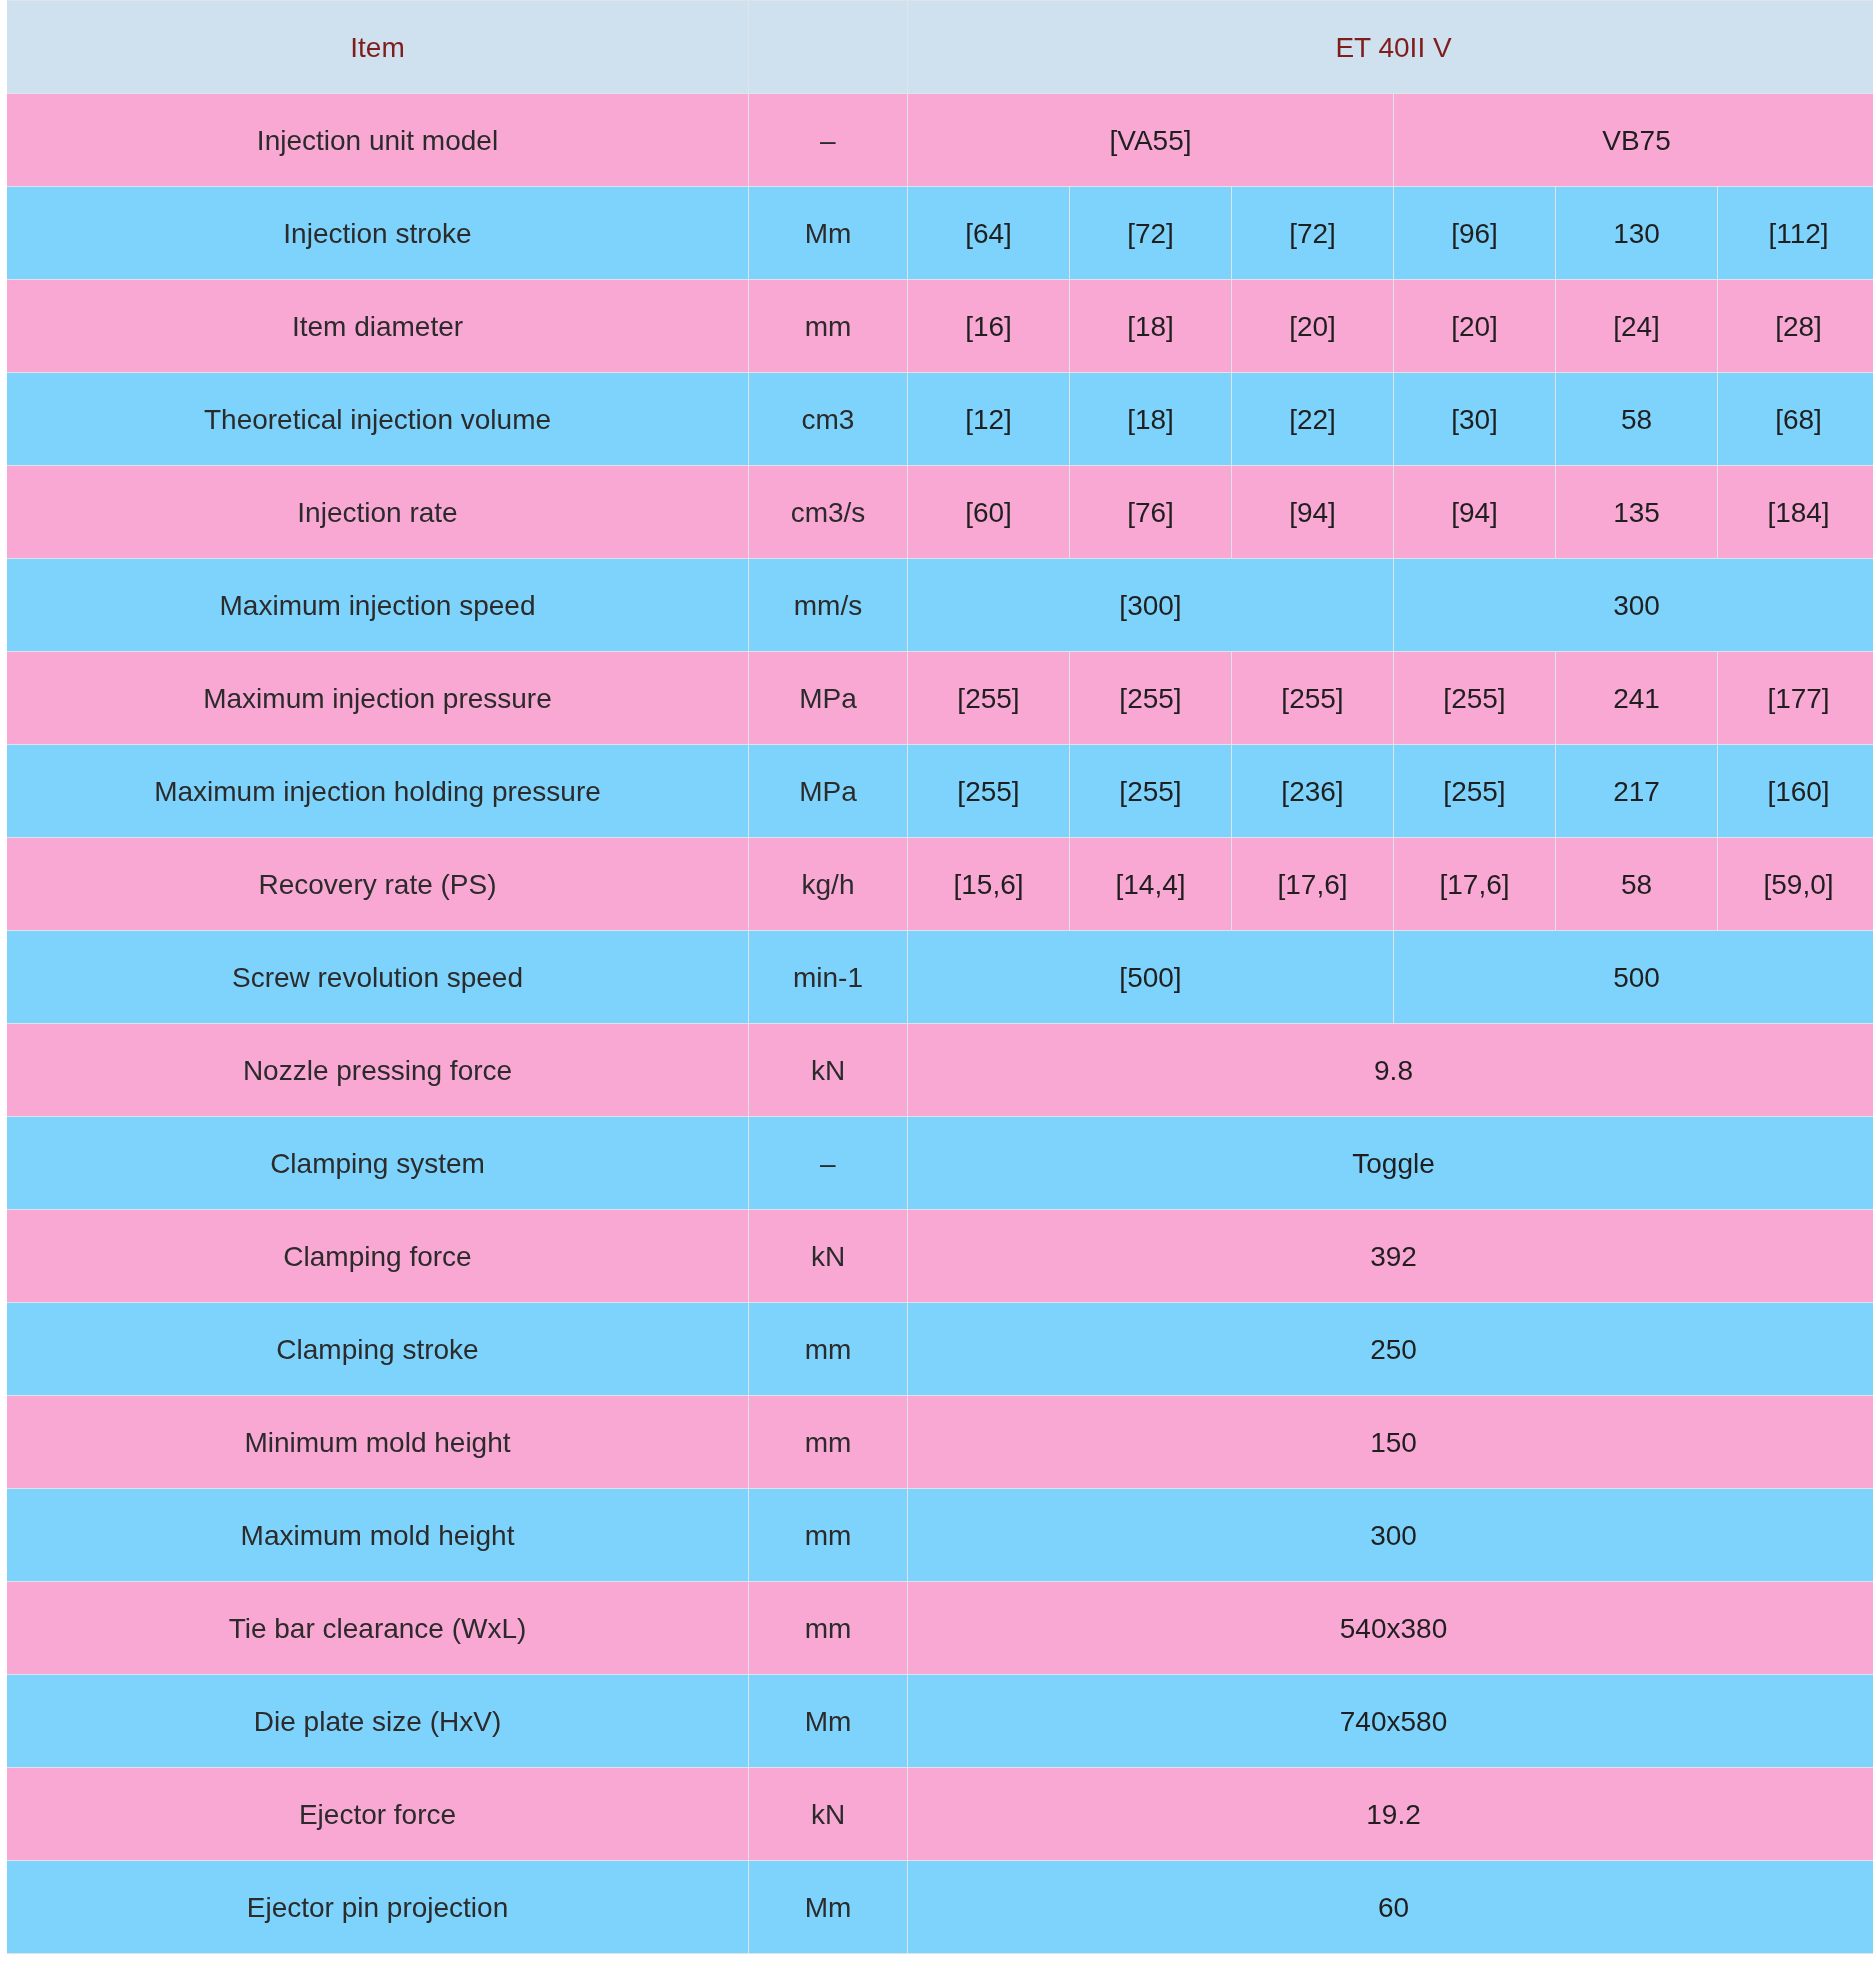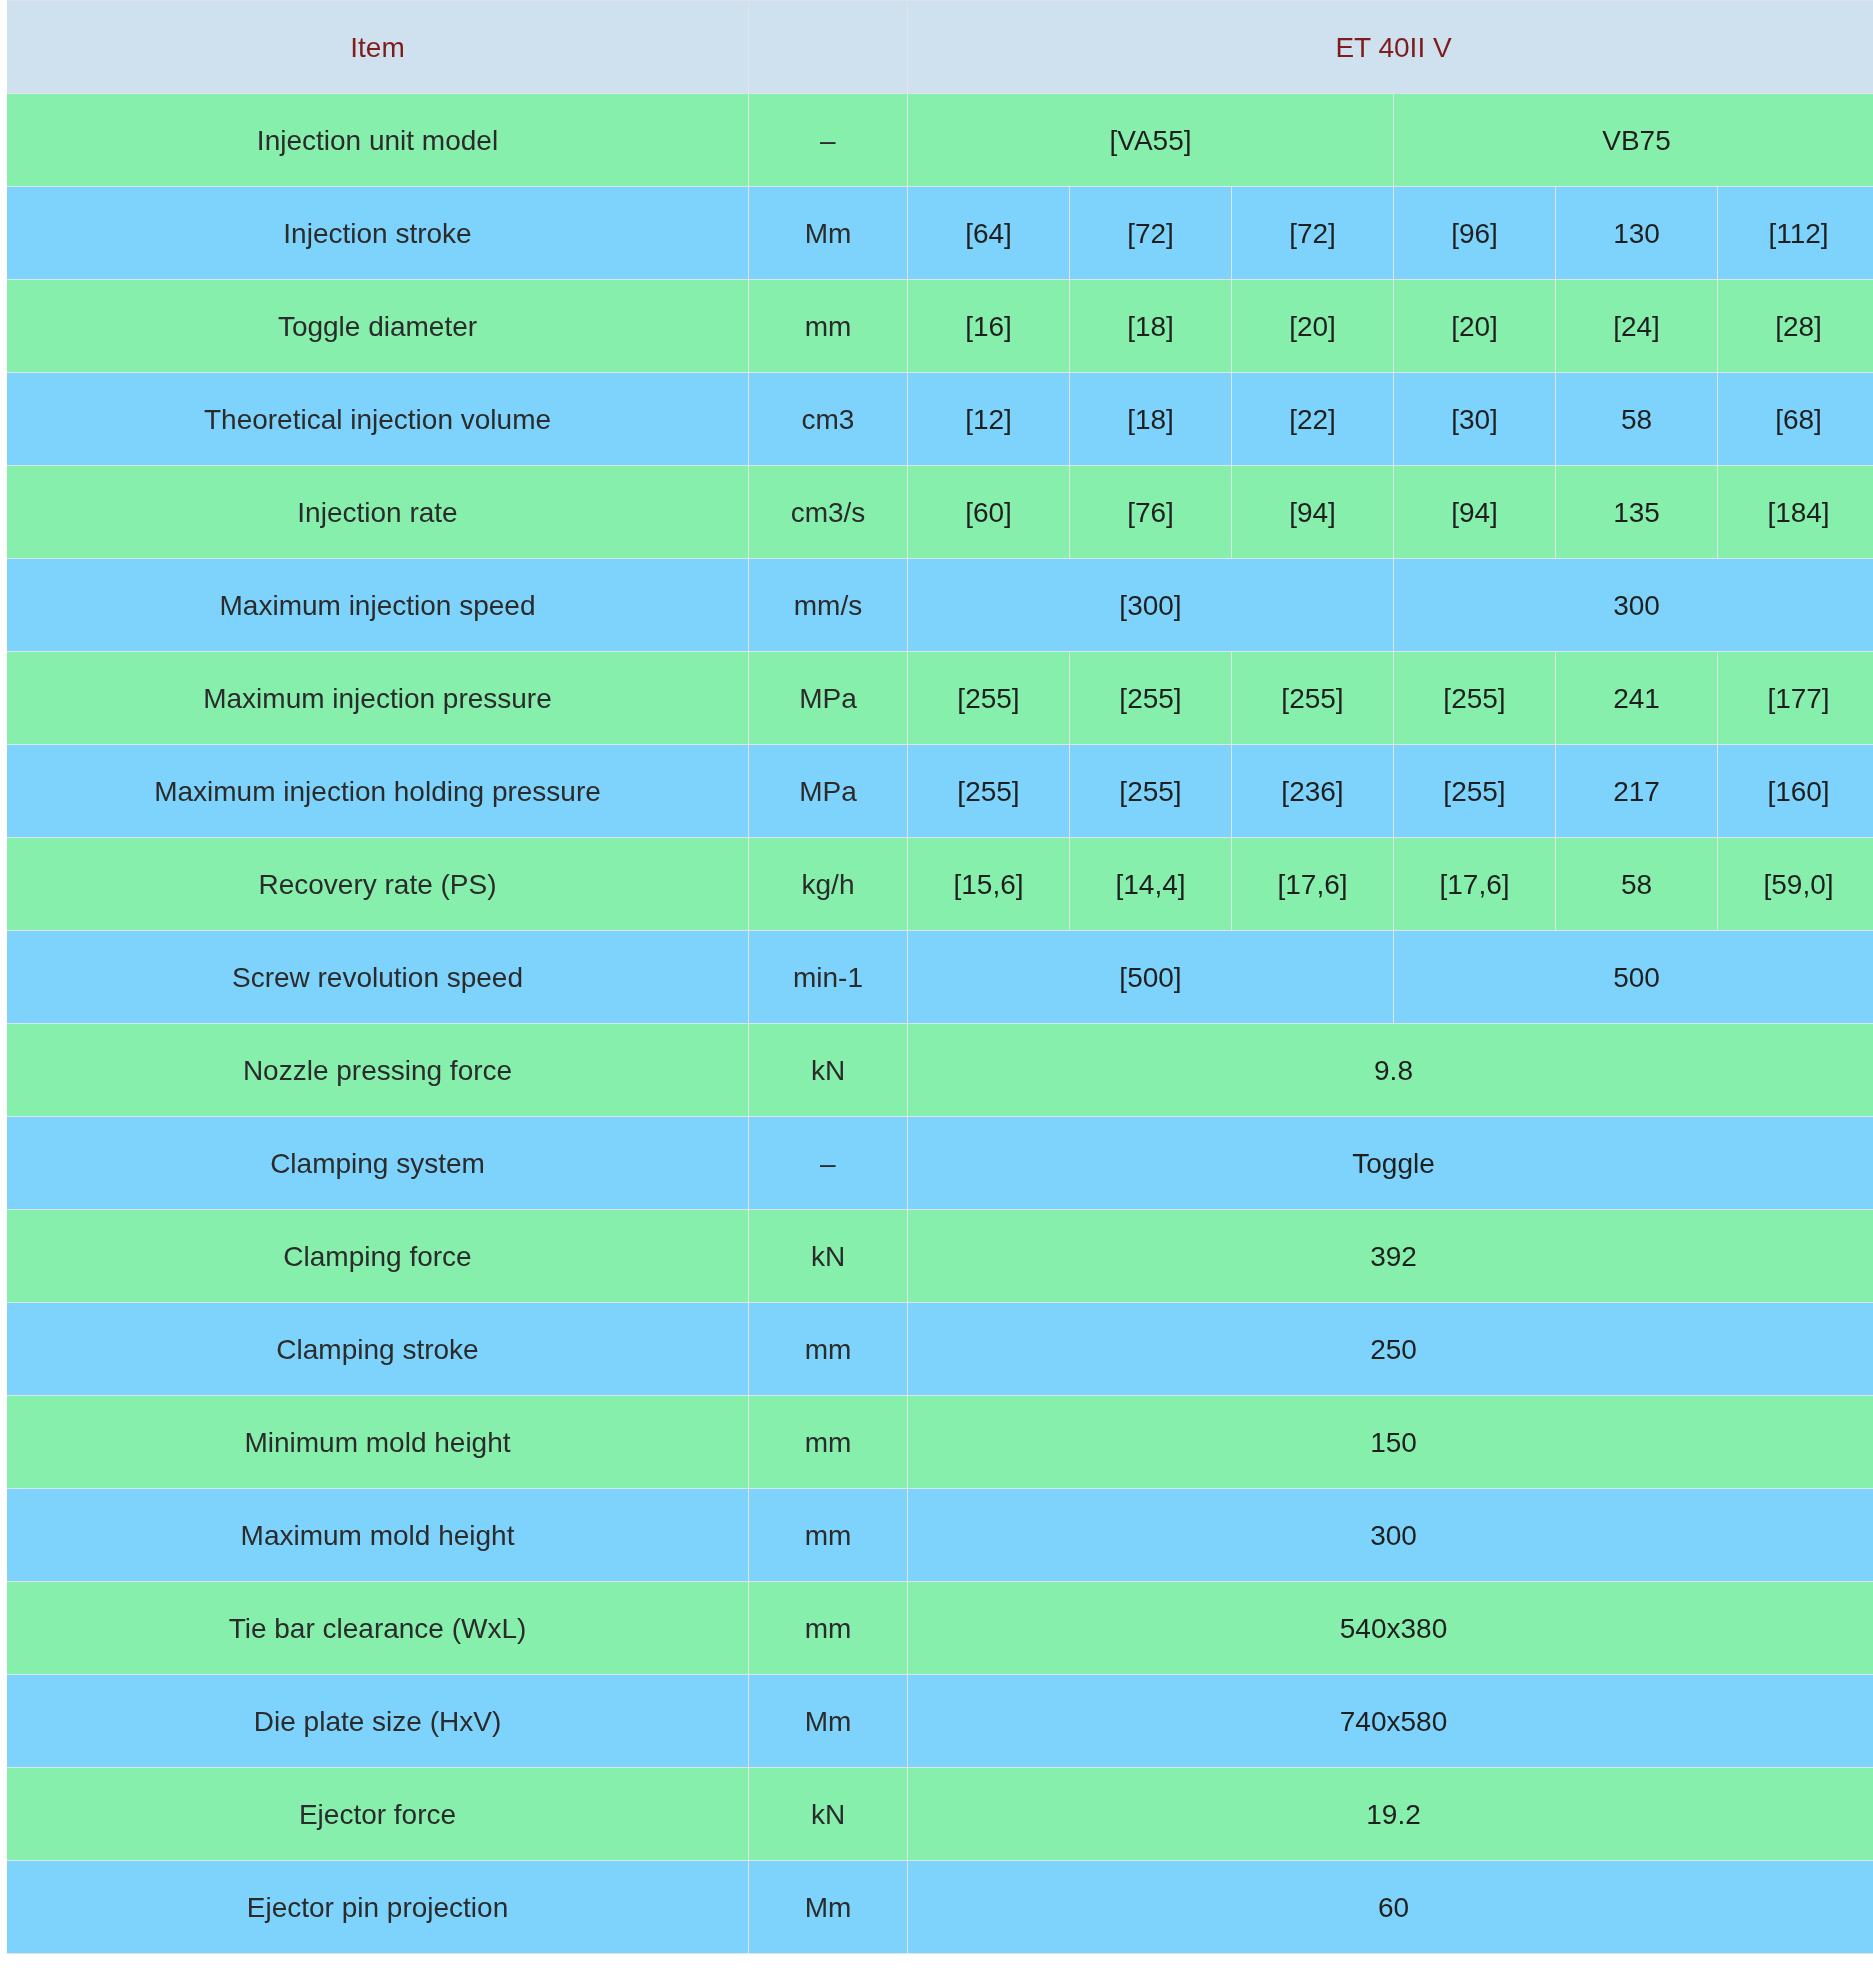--- a/index.html
+++ b/index.html
@@ -47,21 +47,21 @@
   }
 
   thead th {
     background: #cfe0ef;
     color: #7f1d1d;
     font-size: 32px;
     height: 96px;
     border-color: #c3d6e7;
   }
 
-  tbody tr.odd td { background: #86efac; }
+  tbody tr.odd td { background: #f9a8d4; }
   tbody tr.even td { background: #7dd3fc; }
 
   td.cell-item {
     font-size: 29px;
     color: #2b2b2b;
   }
   td.cell-unit {
     font-size: 28px;
     color: #2b2b2b;
   }
@@ -106,21 +106,21 @@
         <td class="cell-item">Injection stroke</td>
         <td class="cell-unit">Mm</td>
         <td class="cell-data">[64]</td>
         <td class="cell-data">[72]</td>
         <td class="cell-data">[72]</td>
         <td class="cell-data">[96]</td>
         <td class="cell-data">130</td>
         <td class="cell-data">[112]</td>
       </tr>
       <tr class="odd">
-        <td class="cell-item">Toggle diameter</td>
+        <td class="cell-item">Item diameter</td>
         <td class="cell-unit">mm</td>
         <td class="cell-data">[16]</td>
         <td class="cell-data">[18]</td>
         <td class="cell-data">[20]</td>
         <td class="cell-data">[20]</td>
         <td class="cell-data">[24]</td>
         <td class="cell-data">[28]</td>
       </tr>
       <tr class="even">
         <td class="cell-item">Theoretical injection volume</td>

